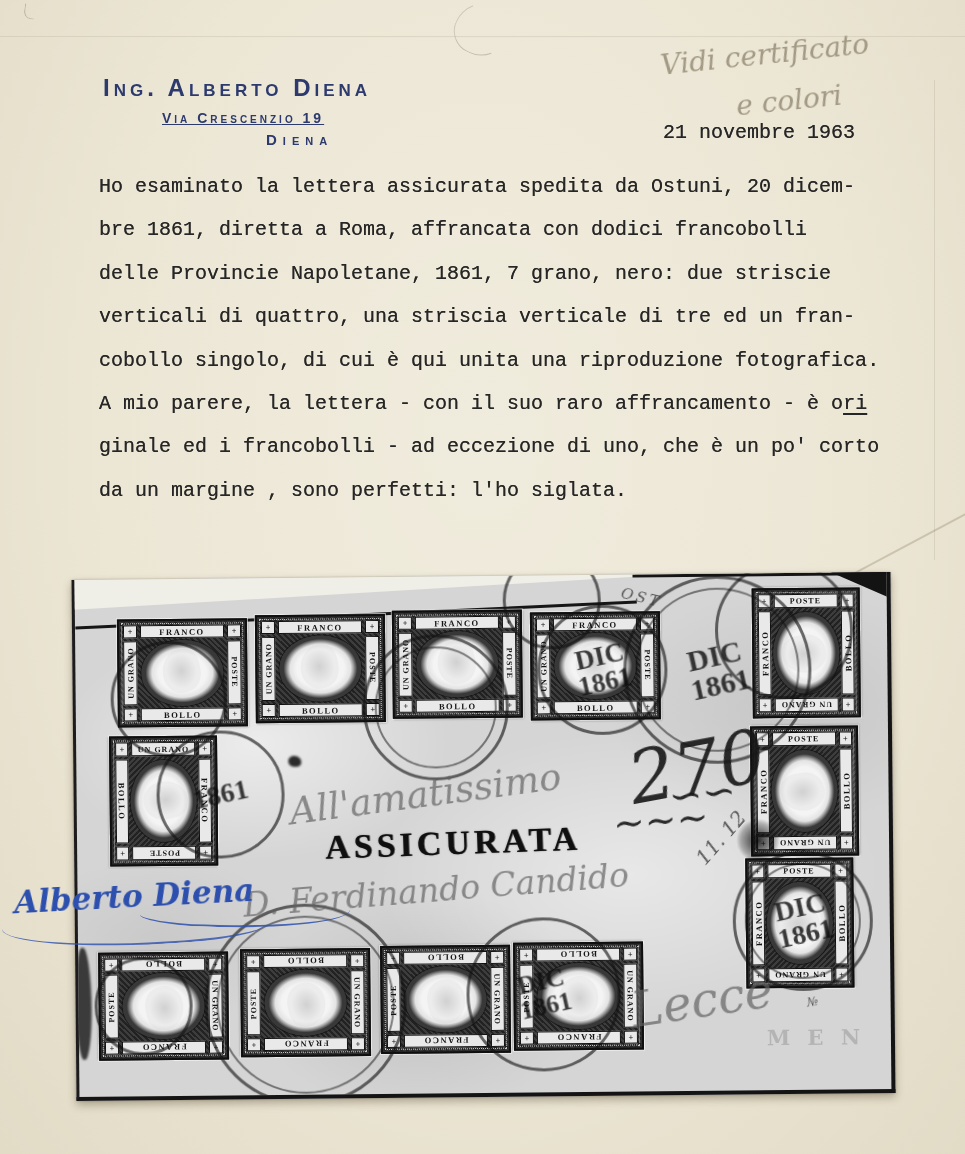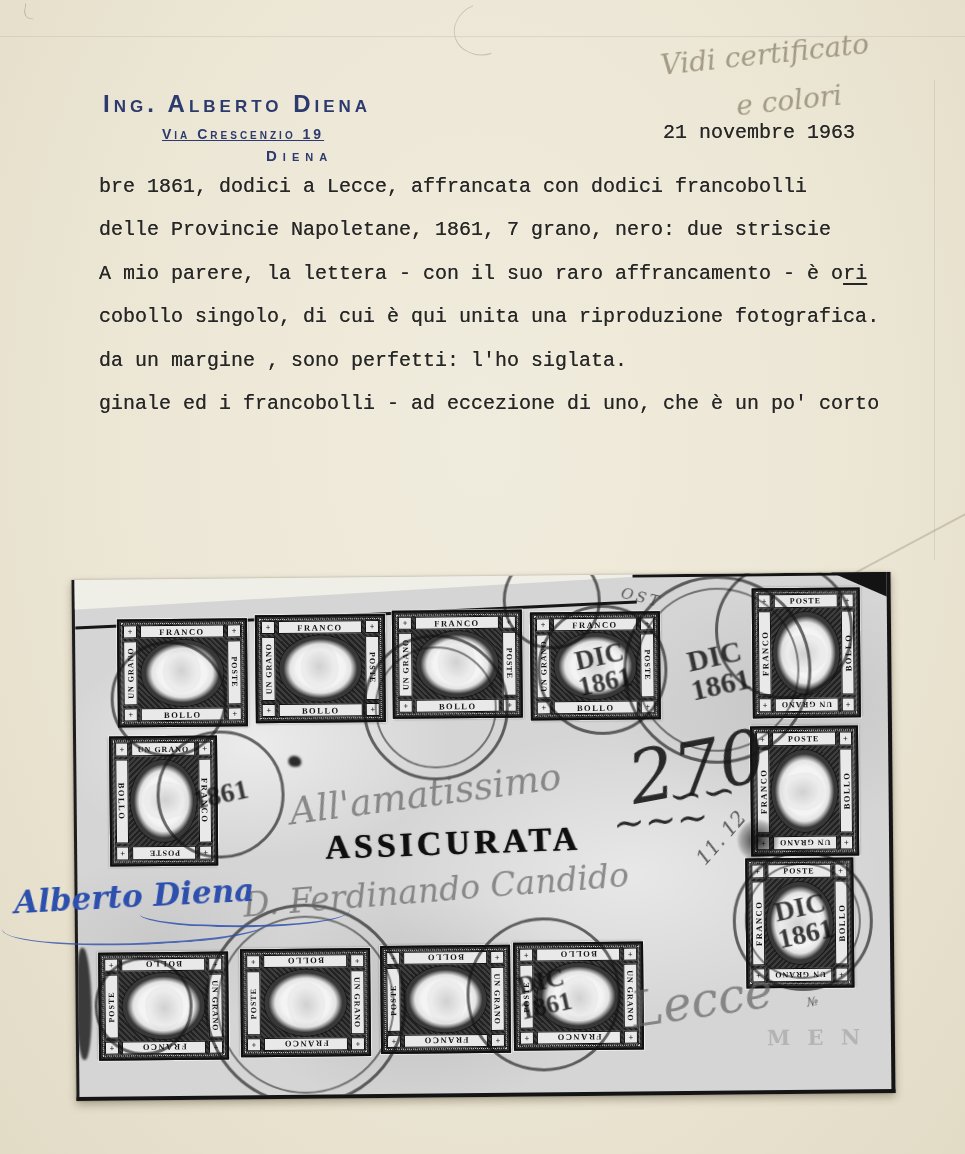--- a/index.html
+++ b/index.html
@@ -12,21 +12,21 @@
     background:linear-gradient(180deg,rgba(130,118,88,.22),rgba(255,255,255,.25));}
   .crease.v1{right:30px;top:80px;width:1px;height:480px;background:rgba(130,118,88,.16);}
   .crease.d1{right:-20px;top:540px;width:140px;height:1.5px;background:rgba(130,118,88,.3);transform:rotate(-28deg);}
   .corner-mark{position:absolute;left:24px;top:4px;width:10px;height:14px;
     border-left:1.5px solid rgba(150,142,118,.55);border-bottom:1.5px solid rgba(150,142,118,.4);
     border-radius:0 0 0 60%;transform:rotate(8deg);}
   .top-curl{position:absolute;left:455px;top:2px;width:52px;height:52px;
     border:1.6px solid transparent;border-bottom-color:rgba(152,144,120,.45);border-left-color:rgba(152,144,120,.35);
     border-radius:60% 40% 55% 45%;transform:rotate(24deg);}
   
-  .letterhead{position:absolute;color:#2c3a6e;margin-top:16px;}
+  .letterhead{position:absolute;color:#2c3a6e;}
   .lh-name{left:103px;top:74px;font-size:24px;font-variant:small-caps;letter-spacing:4px;font-weight:600;}
   .lh-addr{left:162px;top:110px;font-size:14px;font-variant:small-caps;letter-spacing:3px;font-weight:600;}
   .lh-city{left:266px;top:131px;font-size:15px;letter-spacing:6px;font-weight:700;font-variant:small-caps;}
   
   .pencil-note{position:absolute;font-family:"DejaVu Serif",serif;font-style:italic;
     color:rgba(158,150,128,.95);transform:rotate(-6deg);filter:blur(.3px);}
   .pn1{left:660px;top:38px;font-size:28px;}
   .pn2{left:736px;top:84px;font-size:28px;}
   
   .typed{font-family:"Liberation Mono","DejaVu Sans Mono",monospace;color:#262626;
@@ -121,26 +121,28 @@
   <div class="letterhead lh-name" style="color: rgb(44, 58, 110);">Ing. Alberto Diena</div>
   <div class="letterhead lh-addr" style="color: rgb(44, 58, 110); text-decoration: underline;">Via Crescenzio 19</div>
   <div class="letterhead lh-city" style="color: rgb(44, 58, 110);">Diena</div>
 
   <div class="pencil-note pn1">Vidi certificato</div>
   <div class="pencil-note pn2">e colori</div>
 
   <div class="typed date-line">21 novembre 1963</div>
 
   <div class="typed body-text" id="body-text">
-      <div class="typeline">bre 1861, dodici a Lecce, affrancata con dodici francobolli</div>
+      <div class="typeline">Ho esaminato la lettera assicurata spedita da Ostuni, 20 dicem-</div>
+      <div class="typeline">bre 1861, diretta a Roma, affrancata con dodici francobolli</div>
       <div class="typeline">delle Provincie Napoletane, 1861, 7 grano, nero: due striscie</div>
+      <div class="typeline">verticali di quattro, una striscia verticale di tre ed un fran-</div>
+      <div class="typeline">cobollo singolo, di cui è qui unita una riproduzione fotografica.</div>
       <div class="typeline">A mio parere, la lettera - con il suo raro affrancamento - è o<span class="ul">ri</span></div>
-      <div class="typeline">cobollo singolo, di cui è qui unita una riproduzione fotografica.</div>
+      <div class="typeline">ginale ed i francobolli - ad eccezione di uno, che è un po' corto</div>
       <div class="typeline">da un margine , sono perfetti: l'ho siglata.</div>
-      <div class="typeline">ginale ed i francobolli - ad eccezione di uno, che è un po' corto</div>
     </div>
 
   <div class="photo">
     <div class="photo-white-top"></div>
     <div class="cover-top-edge"></div>
     <div class="cover-top-edge2"></div>
     <div class="photo-corner-wedge"></div>
     <div class="smudge sm-left"></div>
     <div class="smudge sm-blot"></div>
     <div class="layer" id="stamp-layer">

